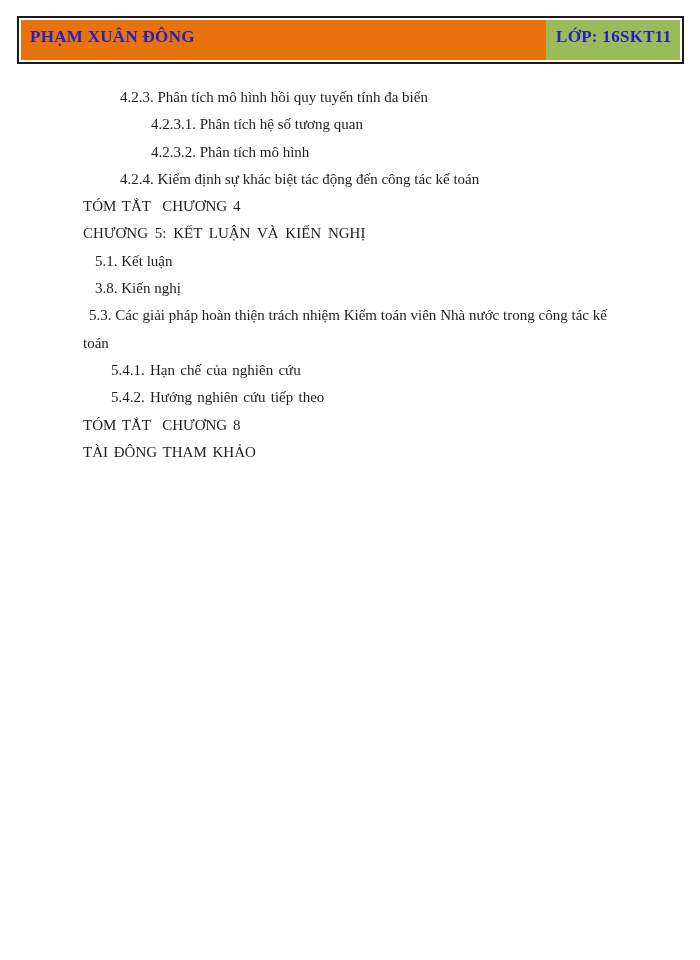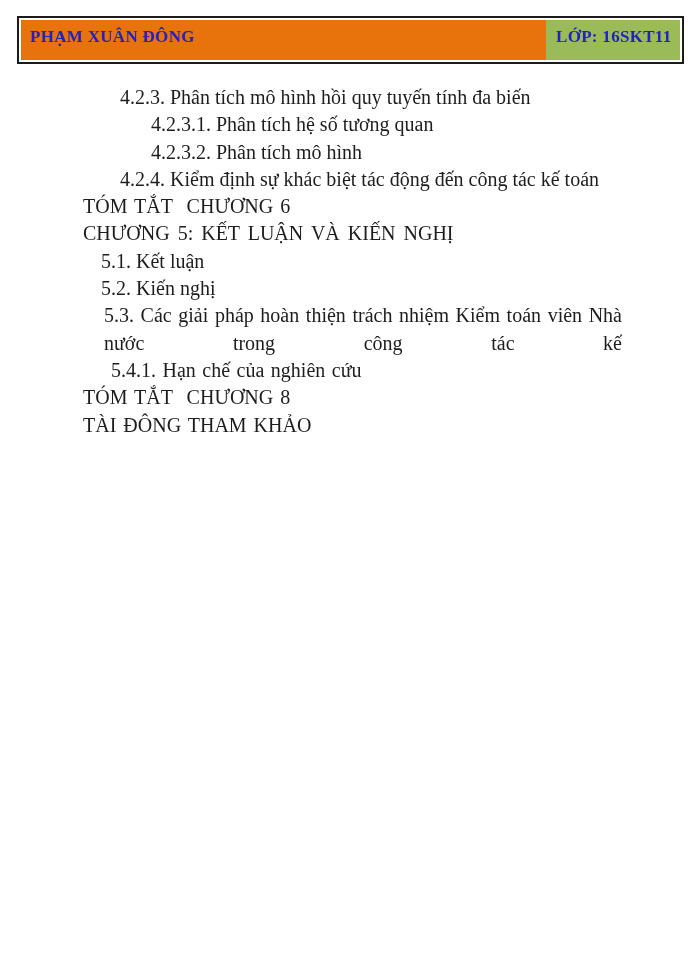--- a/index.html
+++ b/index.html
@@ -54,40 +54,40 @@
     font-size: 17px;
     color: var(--blue, #2222be);
     letter-spacing: 0.3px;
     white-space: nowrap;
   }
   
   .toc {
     position: absolute;
     left: 83px; top: 84px;
     width: 536px;
-    font-size: 20px;
+    font-size: 15px;
     line-height: 27.3px;
     color: #1d1d1d;
   }
   .toc-line {
     white-space: pre-wrap;
   }
-  .ind1 { margin-left: 18px; }
+  .ind1 { margin-left: 12px; }
   .ind2 { margin-left: 37px; }
   .ind2b { margin-left: 28px; }
   .ind3 { margin-left: 68px; }
   .chapter-heading {
     font-weight: normal;
     word-spacing: 3px;
   }
   .ws1 { word-spacing: 1.5px; }
   .ws2 { word-spacing: 2px; }
   .justify-full {
     white-space: normal;
-    margin-left: 21px;
+    margin-left: 6px;
     width: 518px;
     text-align: justify;
     text-align-last: justify;
   }
 </style>
 </head>
 <body>
 
 <div class="page">
 
@@ -100,23 +100,25 @@
         <span class="header-text">LỚP: 16SKT11</span>
       </div>
     </div>
   </div>
 
   <div class="toc">
     <div class="toc-line ind2">4.2.3. Phân tích mô hình hồi quy tuyến tính đa biến</div>
     <div class="toc-line ind3">4.2.3.1. Phân tích hệ số tương quan</div>
     <div class="toc-line ind3">4.2.3.2. Phân tích mô hình</div>
     <div class="toc-line ind2">4.2.4. Kiểm định sự khác biệt tác động đến công tác kế toán</div>
-    <div class="toc-line ws2">TÓM TẮT  CHƯƠNG 6</div>
+    <div class="toc-line ws2">TÓM TẮT  CHƯƠNG 4</div>
     <div class="toc-line chapter-heading">CHƯƠNG 5: KẾT LUẬN VÀ KIẾN NGHỊ</div>
     <div class="toc-line ind1">5.1. Kết luận</div>
-    <div class="toc-line ind1">5.2. Kiến nghị</div>
+    <div class="toc-line ind1">3.8. Kiến nghị</div>
     <div class="toc-line justify-full">5.3. Các giải pháp hoàn thiện trách nhiệm Kiểm toán viên Nhà nước trong công tác kế</div>
+    <div class="toc-line">toán</div>
     <div class="toc-line ind2b ws1">5.4.1. Hạn chế của nghiên cứu</div>
+    <div class="toc-line ind2b ws1">5.4.2. Hướng nghiên cứu tiếp theo</div>
     <div class="toc-line ws2">TÓM TẮT  CHƯƠNG 8</div>
     <div class="toc-line ws2">TÀI ĐÔNG THAM KHẢO</div>
   </div>
 
 </div>
 
 </body></html>

